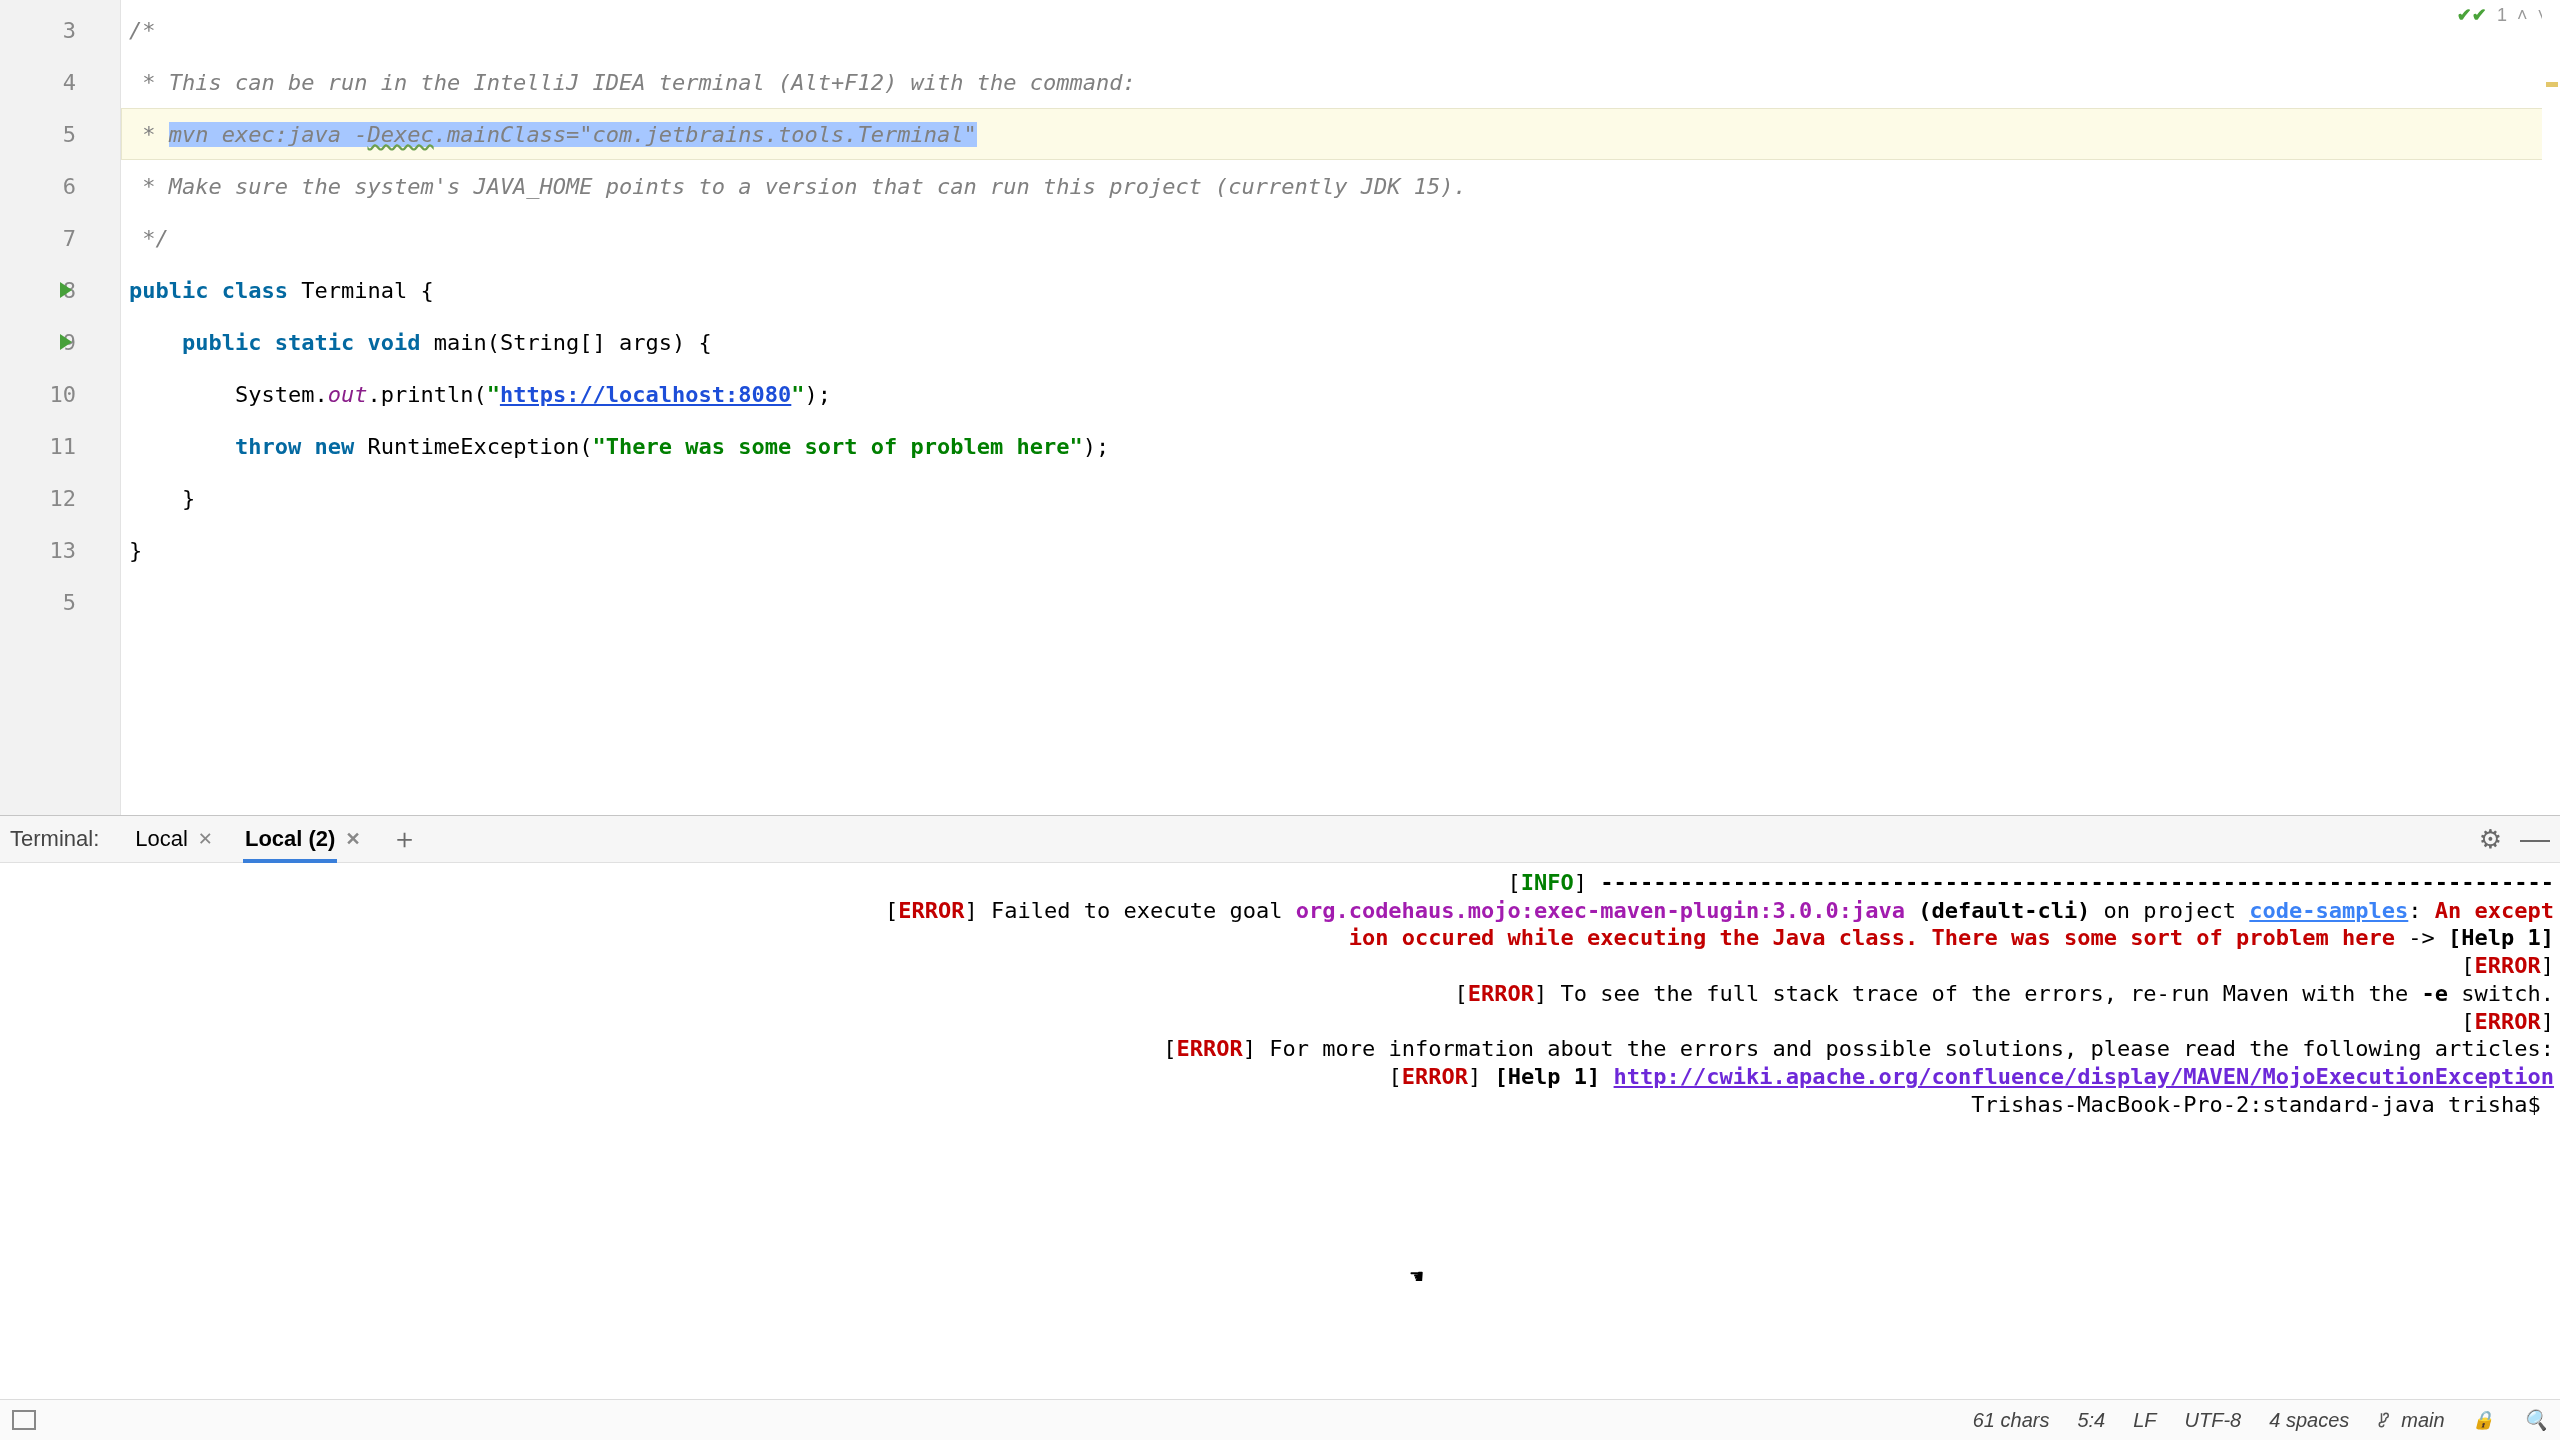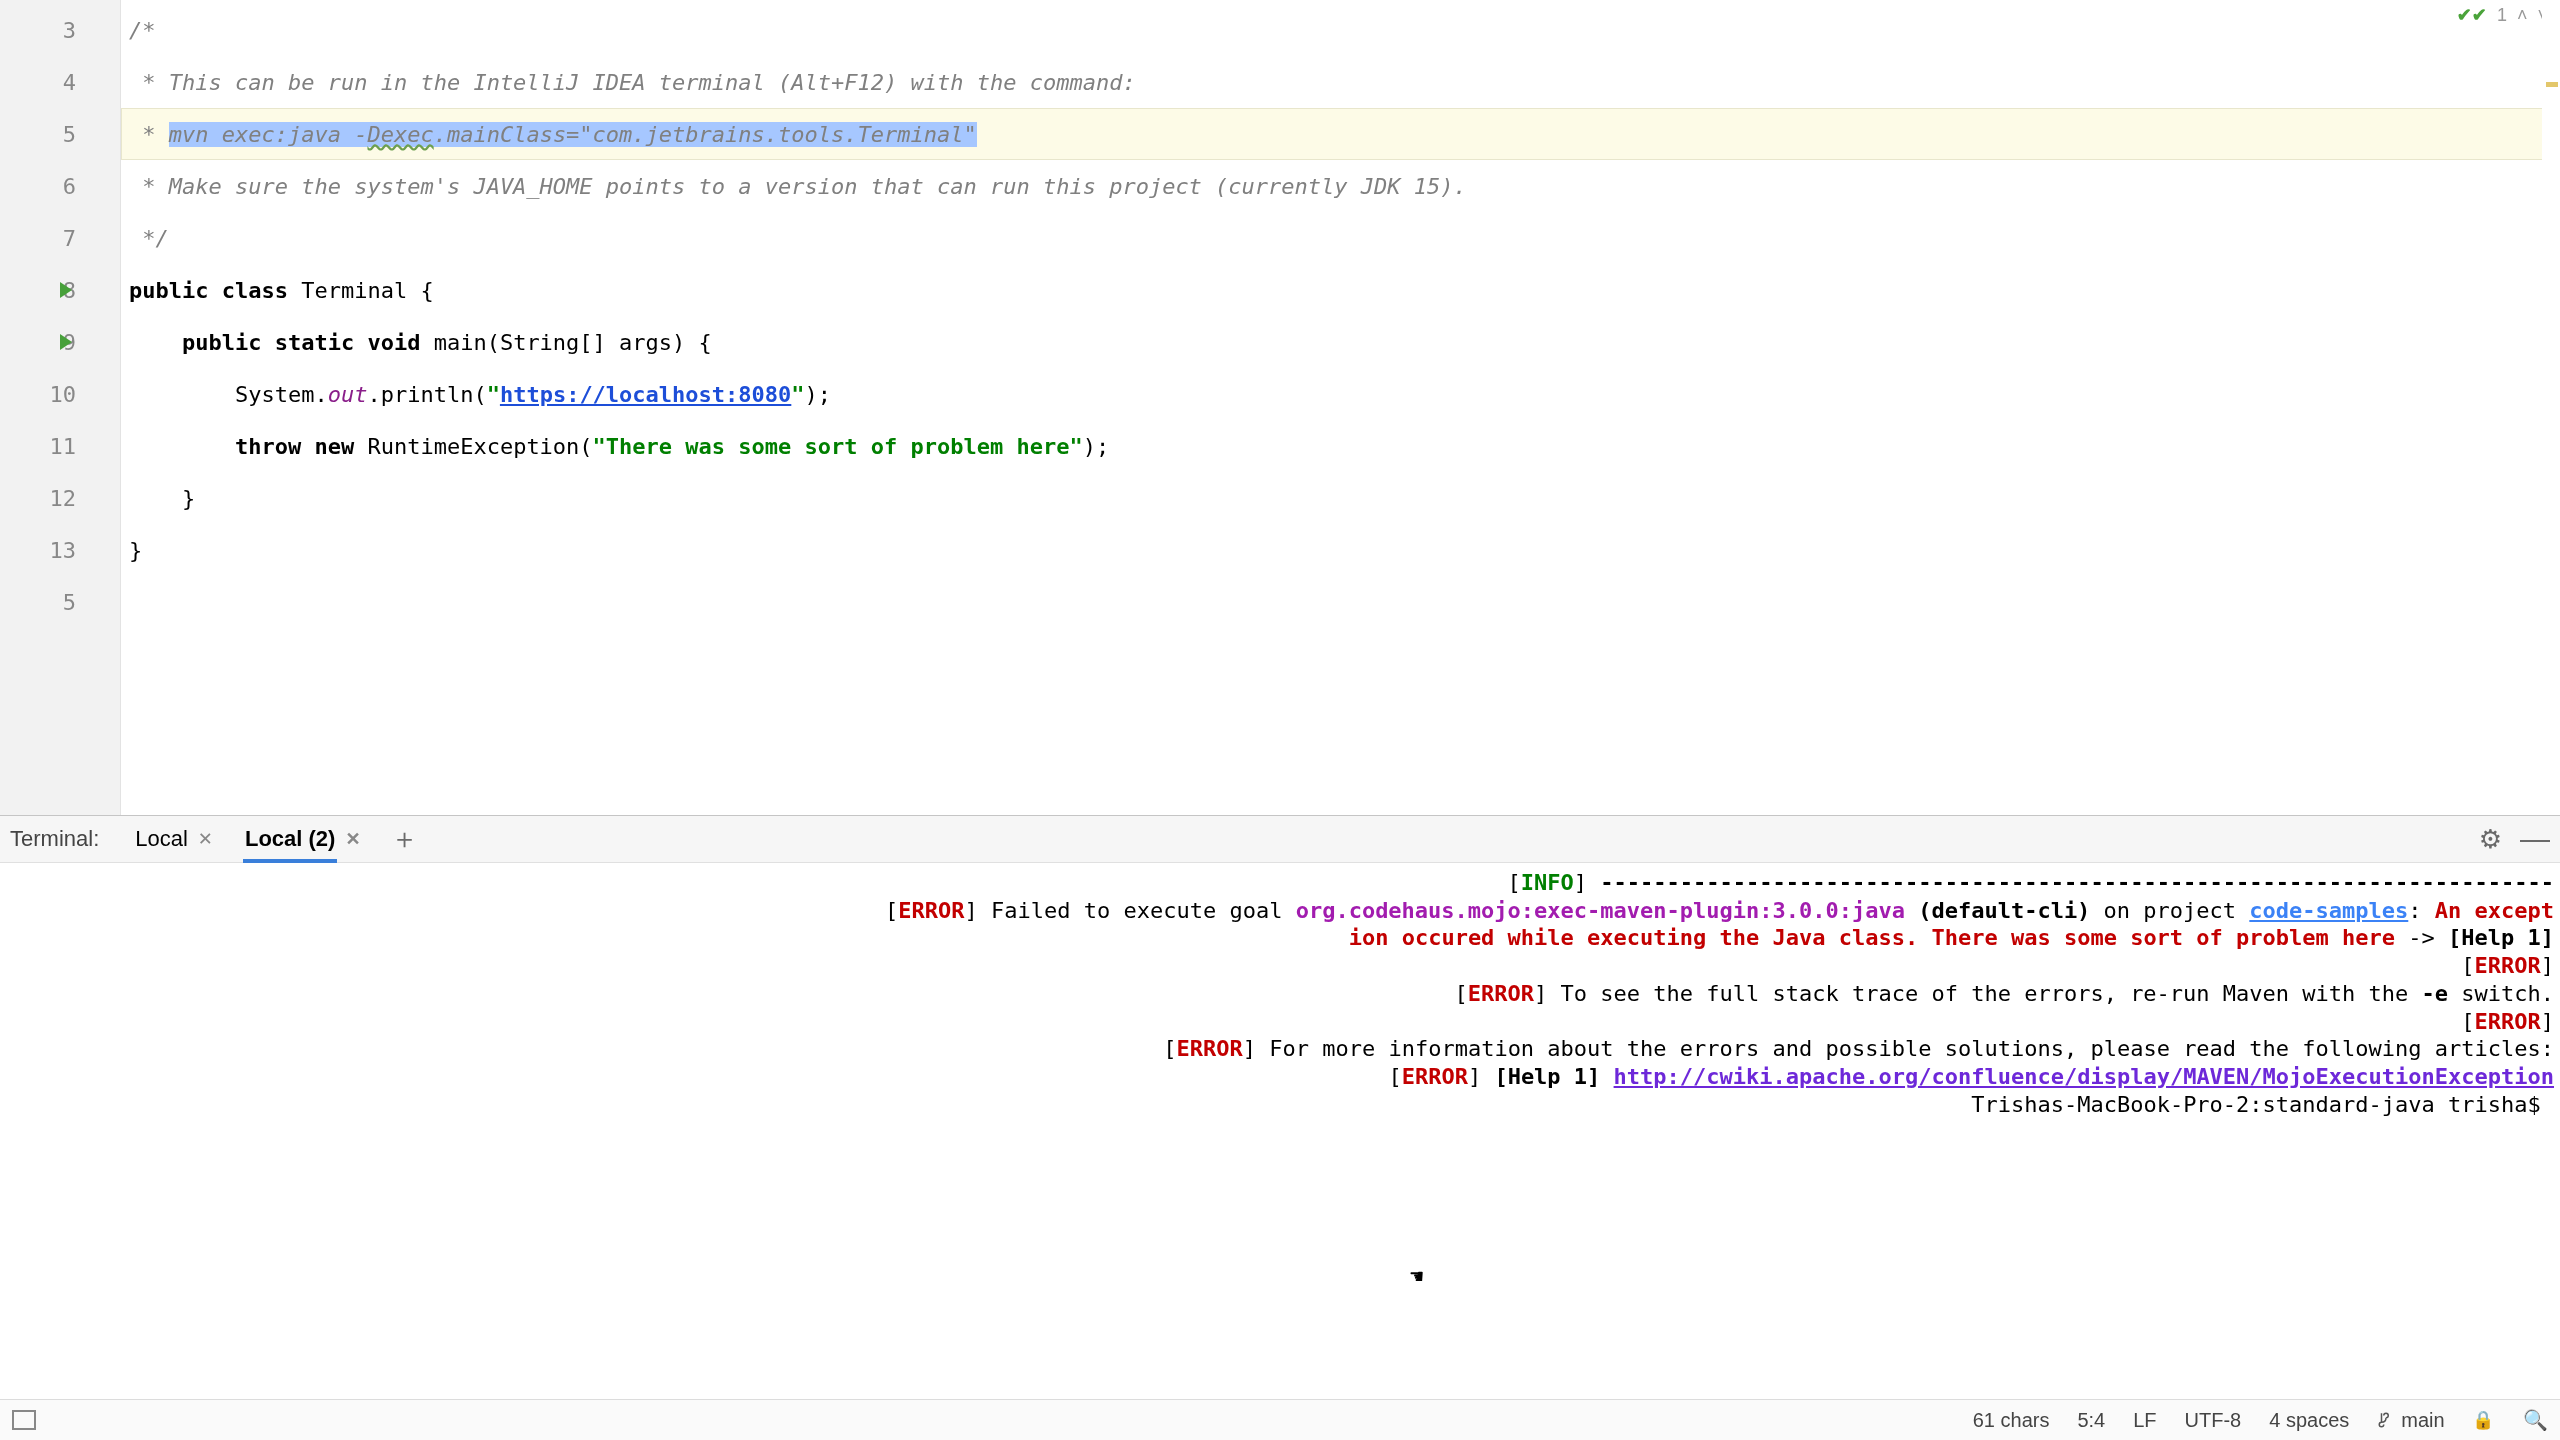--- a/index.html
+++ b/index.html
@@ -9,21 +9,21 @@
   .gutter { width:120px; background:#f2f2f2; border-right:1px solid #e3e3e3; padding-top:4px; font-size:22px; color:#888; user-select:none; }
   .gline { height:52px; display:flex; align-items:center; justify-content:flex-end; padding-right:44px; position:relative; }
   .run-tri { position:absolute; left:60px; width:0; height:0; border-top:8px solid transparent; border-bottom:8px solid transparent; border-left:12px solid #47a03a; }
   .code { flex:1; padding-top:4px; font-size:22px; color:#000; position:relative; }
   .cline { height:52px; display:flex; align-items:center; white-space:pre; padding-left:8px; }
   .cline.hl { background:#fdfbe7; box-shadow:inset 0 0 0 1px #e8e6cc; }
   .sel { background:#a6c7ff; }
   .wavy { text-decoration:underline; text-decoration-style:wavy; text-decoration-color:#6e9f4f; }
   
   .cmt { color:#808080; font-style:italic; }
-  .kw  { color:#000000; font-weight:bold; }
+  .kw  { color:#0369a1; font-weight:bold; }
   .fn  { color:#000; }
   .str { color:#007f00; font-weight:bold; }
   .link{ color:#1d4ed8; font-weight:bold; text-decoration:underline; }
   .fld { color:#8a1e8a; font-style:italic; }
   .quote { color:#007f00; font-weight:bold;}
   
   .inspect { position:absolute; top:4px; right:12px; display:flex; align-items:center; gap:10px; color:#999; font-family:Arial,sans-serif; font-size:18px;}
   .inspect .check { color:#4aa33a; font-weight:bold; }
   .inspect .arrow { cursor:pointer; user-select:none; }
   .rmargin { position:absolute; top:0; bottom:0; right:0; width:18px; background:#fff;}
@@ -48,21 +48,21 @@
   .terr  { color:#c20000; font-weight:bold; }
   .tplugin{ color:#a21caf; font-weight:bold; }
   .tproj  { color:#3b82f6; font-weight:bold; text-decoration:underline; }
   .texc   { color:#c20000; font-weight:bold; }
   .tswitch{ font-weight:bold; }
   .turl   { color:#6d28d9; text-decoration:underline; font-weight:bold;}
   .brk    { color:#000; }
   
   .cursor { position:absolute; font-size:22px; color:#000; }
   
-  .status { height:40px; border-top:1px solid #dcdcdc; background:#fafafa; display:flex; align-items:center; font-family:Arial,sans-serif; font-size:20px; color:#444; padding:0 12px; gap:28px; }
+  .status { height:40px; border-top:1px solid #dcdcdc; background:#fafafa; display:flex; align-items:center; font-family:Arial,sans-serif; font-size:20px; color:#444; padding:0 12px; gap:28px;font-style:italic; }
   .status .left { flex:1; display:flex; align-items:center; gap:12px;}
   .status .rect { width:20px; height:16px; border:2px solid #888; display:inline-block; }
   .status .branch { display:flex; align-items:center; gap:6px; }
   .status .branch svg { width:18px; height:18px; }
   .status .lock { font-size:18px; color:#888; }
   .status .loupe { font-size:20px; color:#888;}
 </style>
 </head>
 <body>
 

